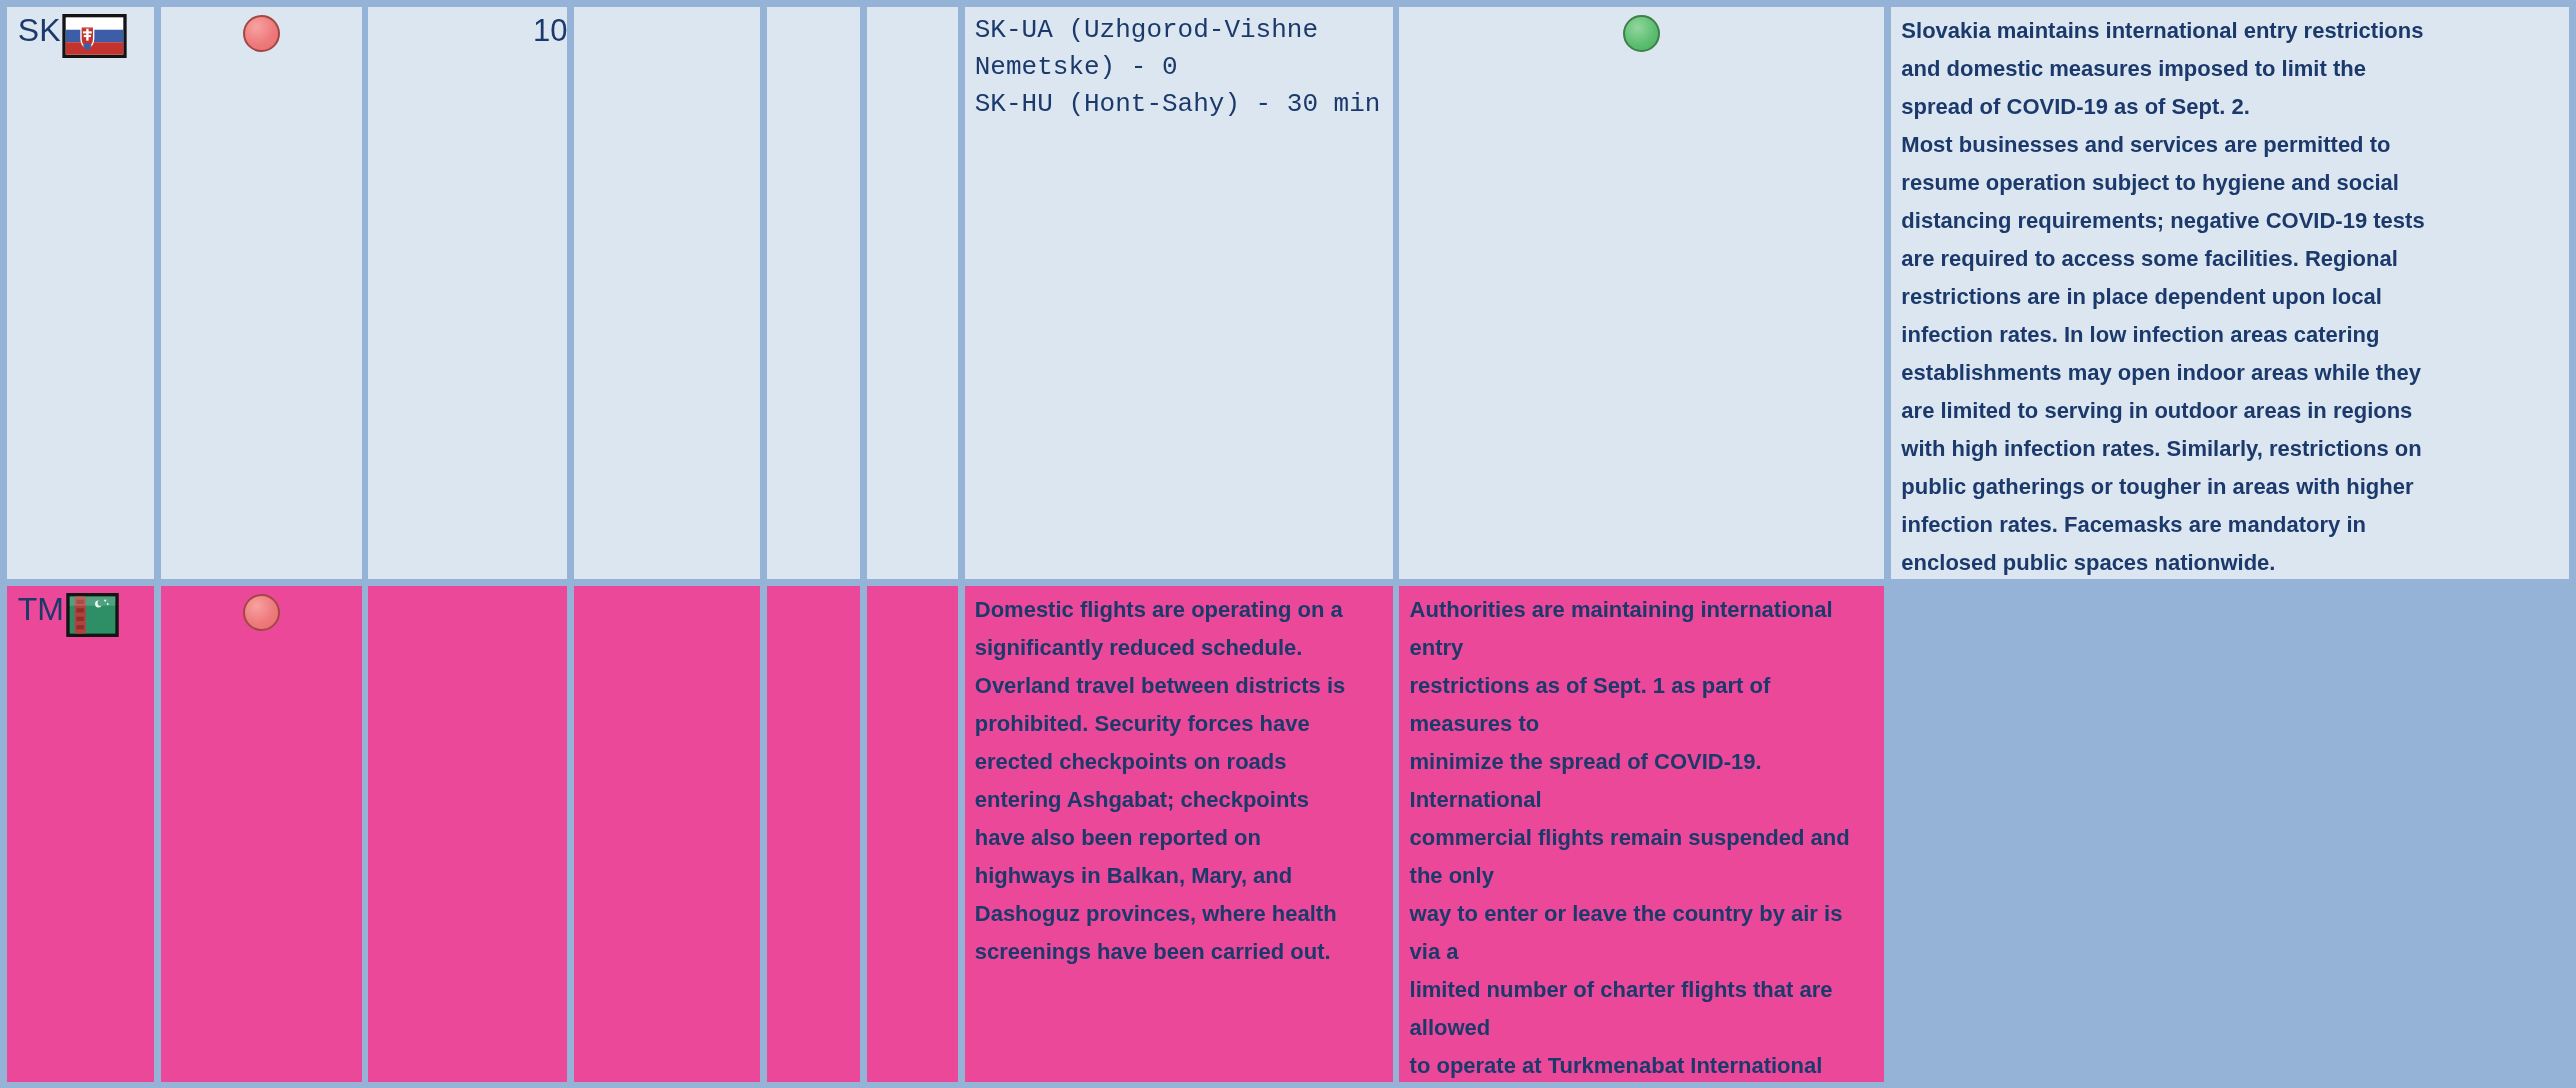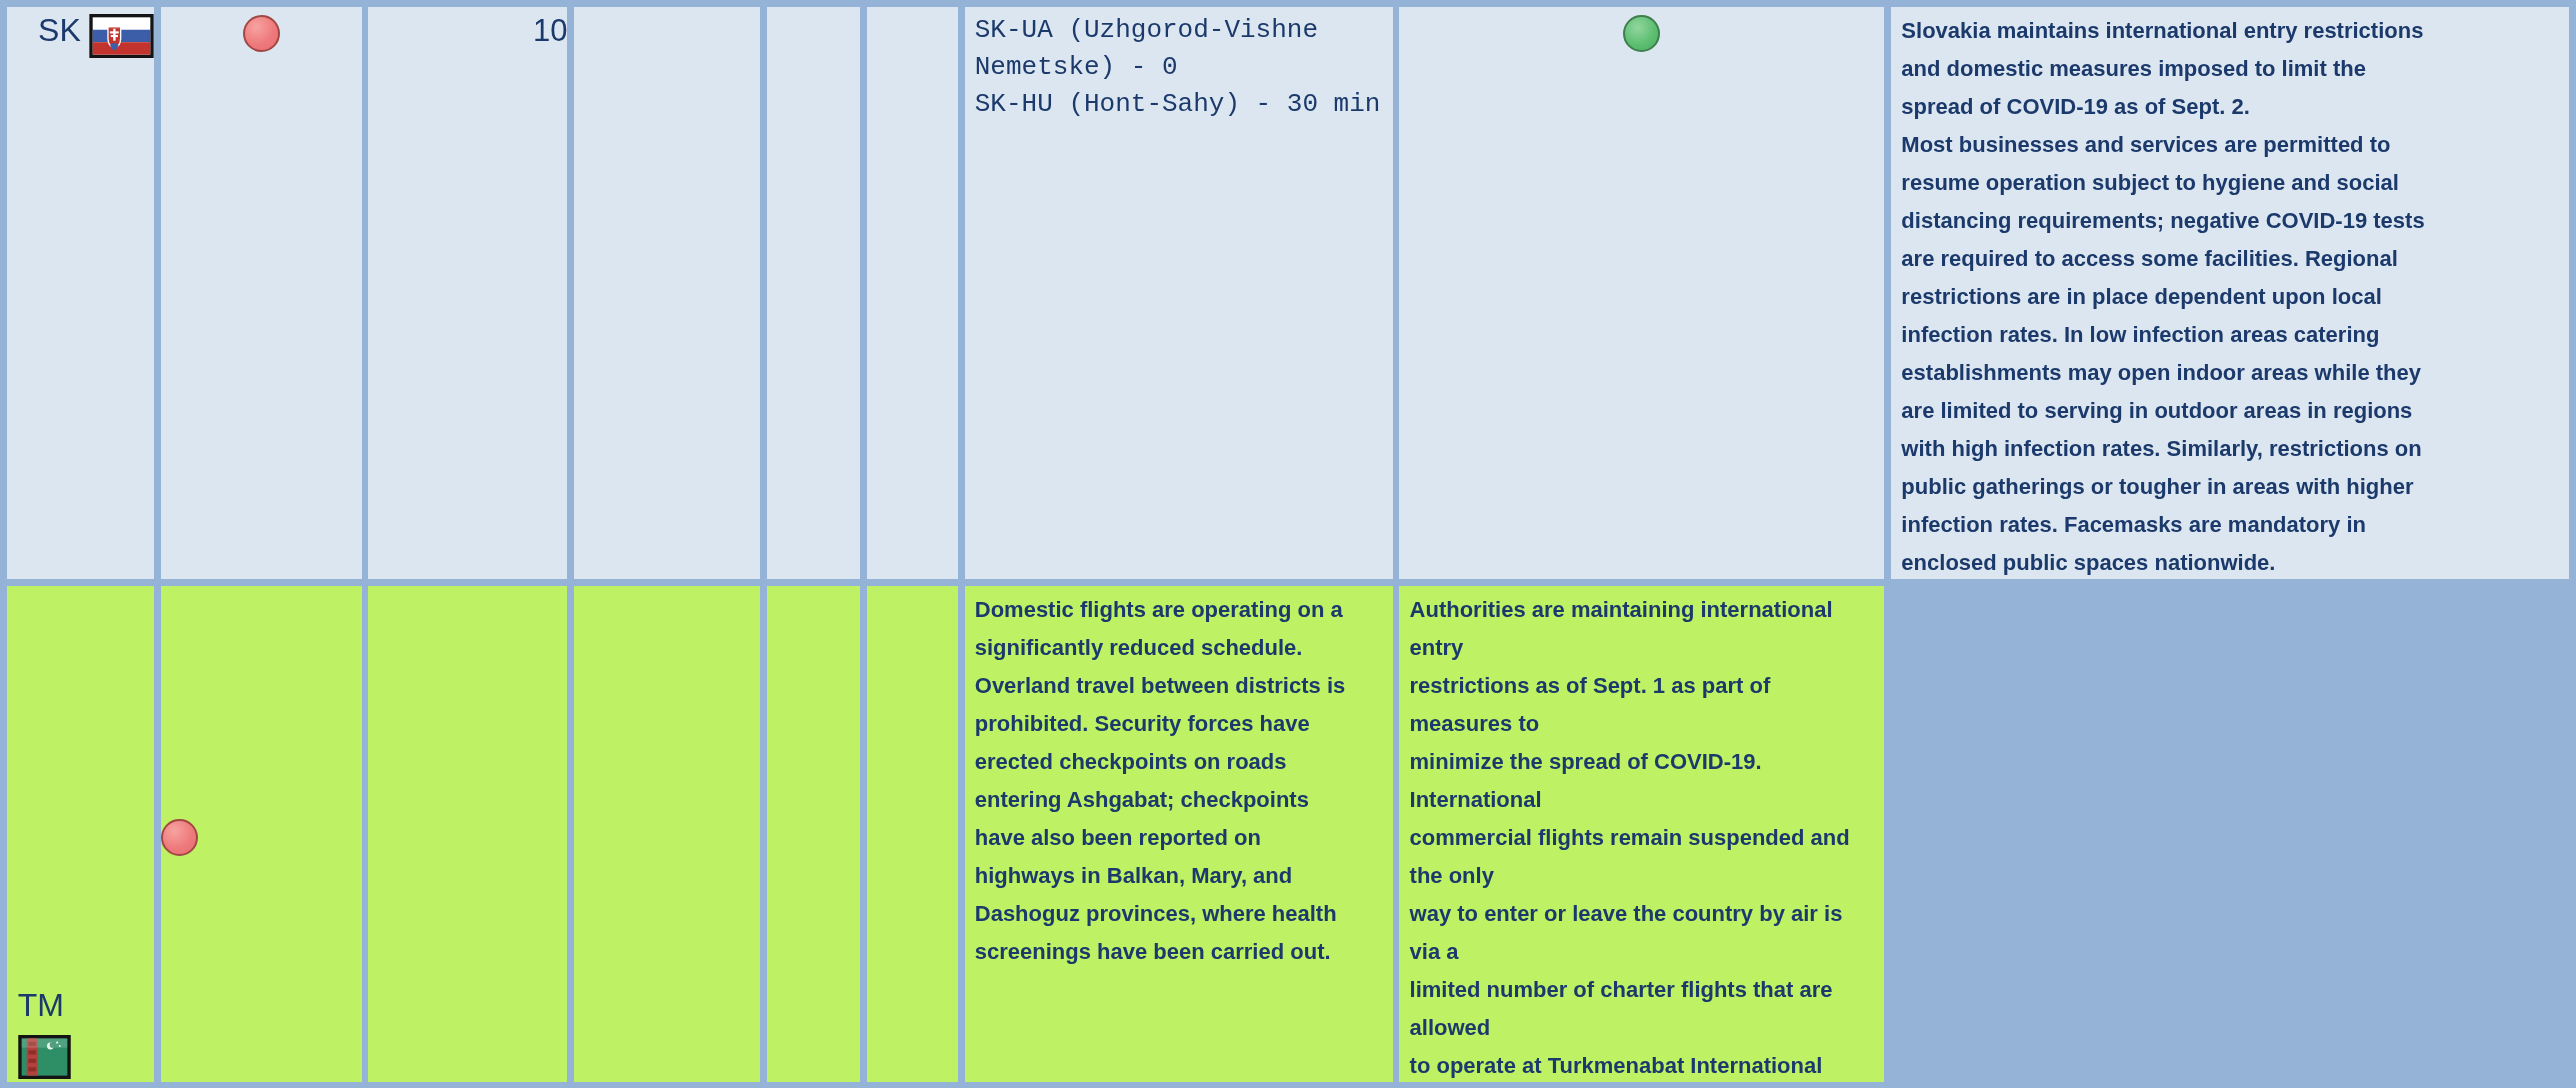--- a/index.html
+++ b/index.html
@@ -7,22 +7,22 @@
     width:2576px;height:1088px;box-sizing:border-box;
     background:var(--grid_border,#95B3D7);
     display:grid;
     grid-template-columns:147px 201px 199px 186px 93px 91px 428px 485px 678px;
     grid-template-rows:572px 496px;
     gap:6.8px;padding:6.8px;
     font-family:"Liberation Sans",sans-serif;
   }
   .cell{overflow:hidden;box-sizing:border-box;}
   .r1{background:var(--row_alt_background,#DCE6F1);}
-  .r2{background:#bef264;flex-direction:column;}
-  .code-cell{display:flex;align-items:flex-start;gap:8px;padding:5.1px 0 0 11px;justify-content:flex-end;}
+  .r2{background:#ec4899;}
+  .code-cell{display:flex;align-items:flex-start;gap:2px;padding:5.1px 0 0 11px;}
   .code{font-size:32px;line-height:1.15;color:var(--text,#1B3A6B);}
   .flag{margin-top:2.6px;flex:0 0 auto;}
   .num-cell{text-align:right;padding-top:6px;font-size:31px;color:var(--text,#1B3A6B);}
   .ind-cell{display:flex;justify-content:center;align-items:flex-start;padding-top:8.5px;}
   .circle{width:37px;height:37px;border-radius:50%;box-sizing:border-box;}
   .circle.red{
     background:radial-gradient(circle at 35% 30%, #f7a3a1 0%, #ee7a7c 55%, #e76b6e 100%);
     border:2.6px solid #a14845;
   }
   .circle.green{

